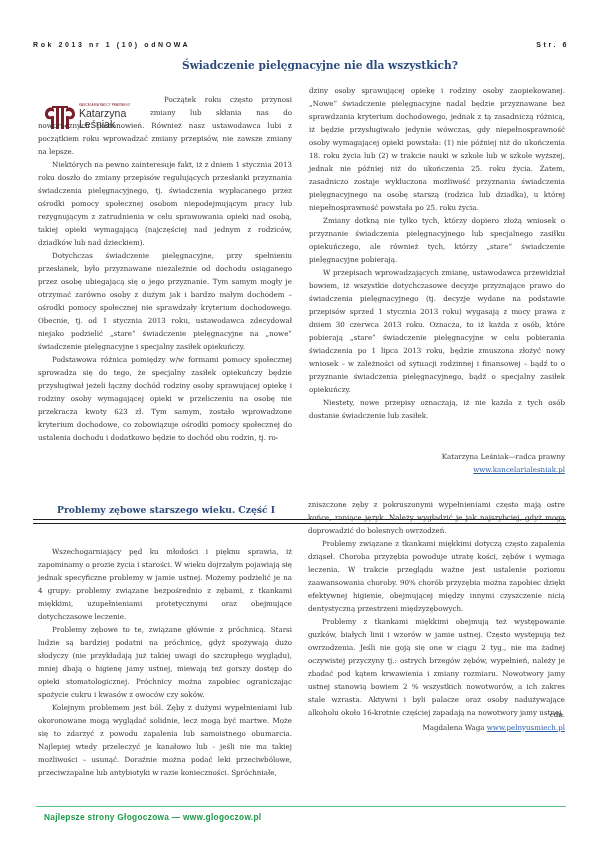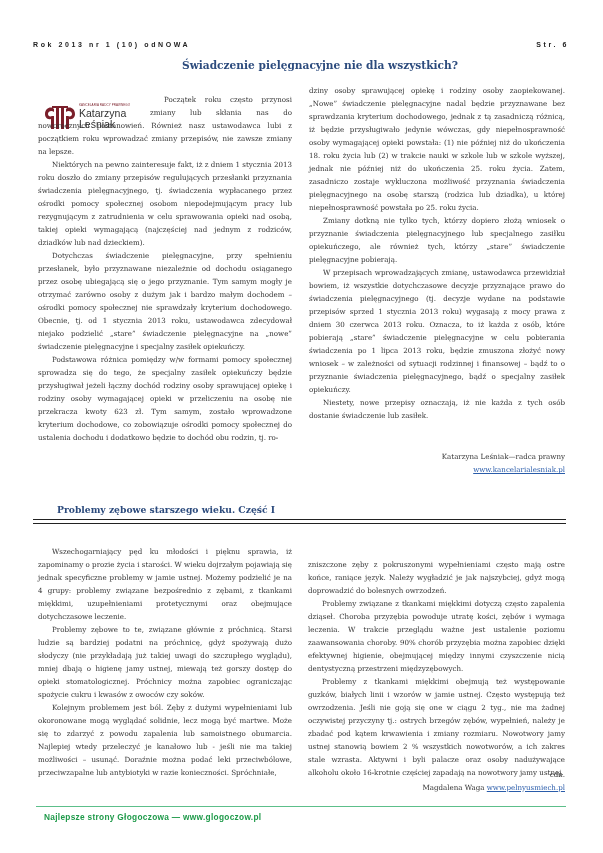--- a/index.html
+++ b/index.html
@@ -31,21 +31,21 @@
   .col2 { left: 309px; top: 84px; width: 256px; }
   .sign { text-align: right; text-indent: 0 !important; }
   .link { color: #2a5caa; text-decoration: underline; }
 
   .rule1 { position: absolute; left: 33px; right: 37px; top: 519px; height: 0; border-top: 1px solid #222; }
   .rule2 { position: absolute; left: 33px; right: 37px; top: 523px; height: 0; border-top: 1px solid #222; }
 
   .title2 { position: absolute; left: 57px; top: 504px; font-family: "DejaVu Serif", serif; font-weight: bold;
             font-size: 9.2px; color: #2c4b7d; white-space: nowrap; }
   .col3 { left: 38px; top: 545px; width: 254px; }
-  .col4 { left: 308px; top: 558px; width: 257px; }
+  .col4 { left: 308px; top: 498px; width: 257px; }
   .col3 p, .col4 p { text-indent: 14px; }
 
   .greenrule { position: absolute; left: 36px; right: 37px; top: 806px; border-top: 1.5px solid #5cbf8a; }
   .footer { position: absolute; top: 812px; left: 0; width: 603px; text-align: left;
             font-family: "Liberation Sans", sans-serif; font-weight: bold; font-size: 8.3px; color: #1f9a4a;
             letter-spacing: 0.3px; padding-left: 44px; }
 </style>
 </head>
 <body>
 

